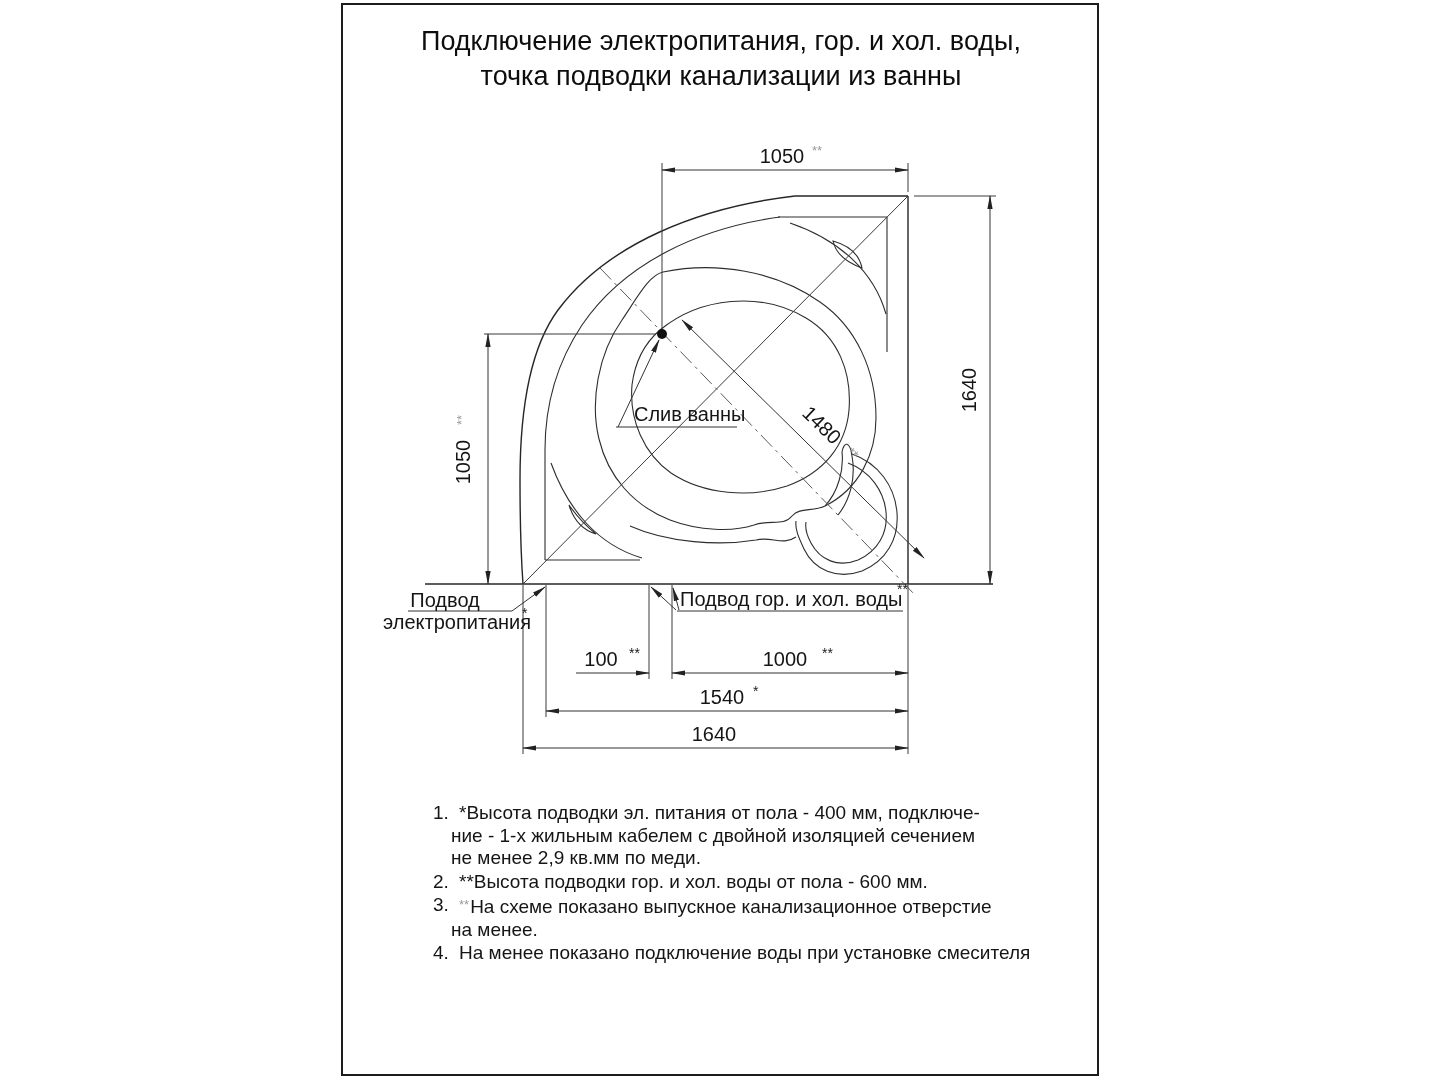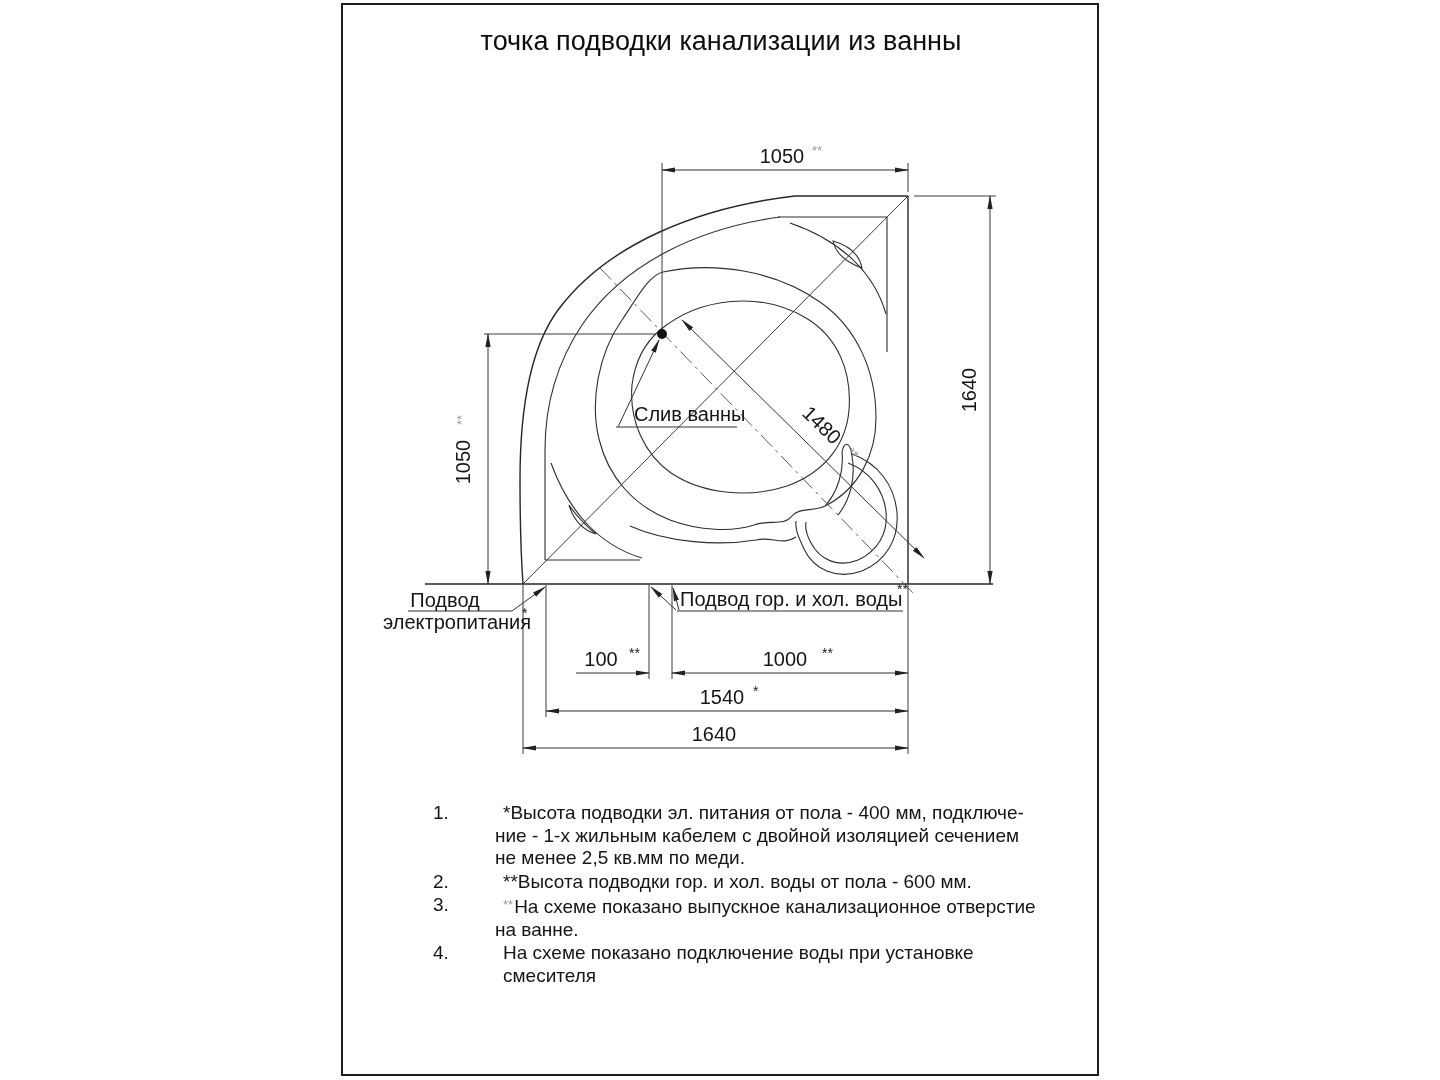--- a/index.html
+++ b/index.html
@@ -13,31 +13,32 @@
   .svg-layer{position:absolute;left:0;top:0;width:1440px;height:1080px;}
   svg text{font-family:"Liberation Sans",sans-serif;fill:#151515;}
   .dimtxt{font-size:20px;}
   .marktxt{font-size:13px;fill:#9b9b9b;}
   .markdark{font-size:14px;fill:#1a1a1a;}
   .labeltxt{font-size:20px;}
   .notes{position:absolute;left:433px;top:802px;width:620px;font-size:19px;
          line-height:22.5px;color:#151515;}
   .note{display:flex;margin-bottom:1px;}
   .note-num{width:26px;flex:0 0 26px;}
-  .note-body{flex:1;margin-left:44px;}
+  .note-body{flex:1;}
   .note-line + .note-line{margin-left:-8px;}
   .sup-gray{color:#9b9b9b;font-size:13px;vertical-align:4px;margin-right:1px;}
 </style>
 </head>
 <body>
 
 <div class="canvas">
   <div class="sheet"></div>
 
   <div class="title">
+    <div class="t1">Подключение электропитания, гор. и хол. воды,</div>
     <div class="t2">точка подводки канализации из ванны</div>
   </div>
 
   <svg class="svg-layer" viewBox="0 0 1440 1080">
     <defs>
       <marker id="arr" viewBox="0 0 14 7" refX="13" refY="3.5" markerWidth="14" markerHeight="7" orient="auto-start-reverse" markerUnits="userSpaceOnUse">
         <path d="M0 0.9 L14 3.5 L0 6.1 Z" fill="#222"></path>
       </marker>
     </defs>
 
@@ -131,36 +132,36 @@
     <text class="labeltxt" x="680" y="606">Подвод гор. и хол. воды</text>
     <text class="markdark" x="897" y="594">**</text>
   </svg>
 
   <div class="notes">
     <div class="note">
       <span class="note-num">1.</span>
       <div class="note-body">
         <div class="note-line"><span>*Высота подводки эл. питания от пола - 400 мм, подключе-</span></div>
         <div class="note-line"><span>ние - 1-х жильным кабелем с двойной изоляцией сечением</span></div>
-        <div class="note-line"><span>не менее 2,5 кв.мм по меди.</span></div>
+        <div class="note-line"><span>не менее 2,9 кв.мм по меди.</span></div>
       </div>
     </div>
     <div class="note">
       <span class="note-num">2.</span>
       <div class="note-body">
         <div class="note-line"><span>**Высота подводки гор. и хол. воды от пола - 600 мм.</span></div>
       </div>
     </div>
     <div class="note">
       <span class="note-num">3.</span>
       <div class="note-body">
         <div class="note-line"><span class="sup-gray">**</span><span>На схеме показано выпускное канализационное отверстие</span></div>
-        <div class="note-line"><span>на ванне.</span></div>
+        <div class="note-line"><span>на менее.</span></div>
       </div>
     </div>
     <div class="note">
       <span class="note-num">4.</span>
       <div class="note-body">
-        <div class="note-line"><span>На схеме показано подключение воды при установке смесителя</span></div>
+        <div class="note-line"><span>На менее показано подключение воды при установке смесителя</span></div>
       </div>
     </div>
   </div>
 </div>
 
 </body></html>

